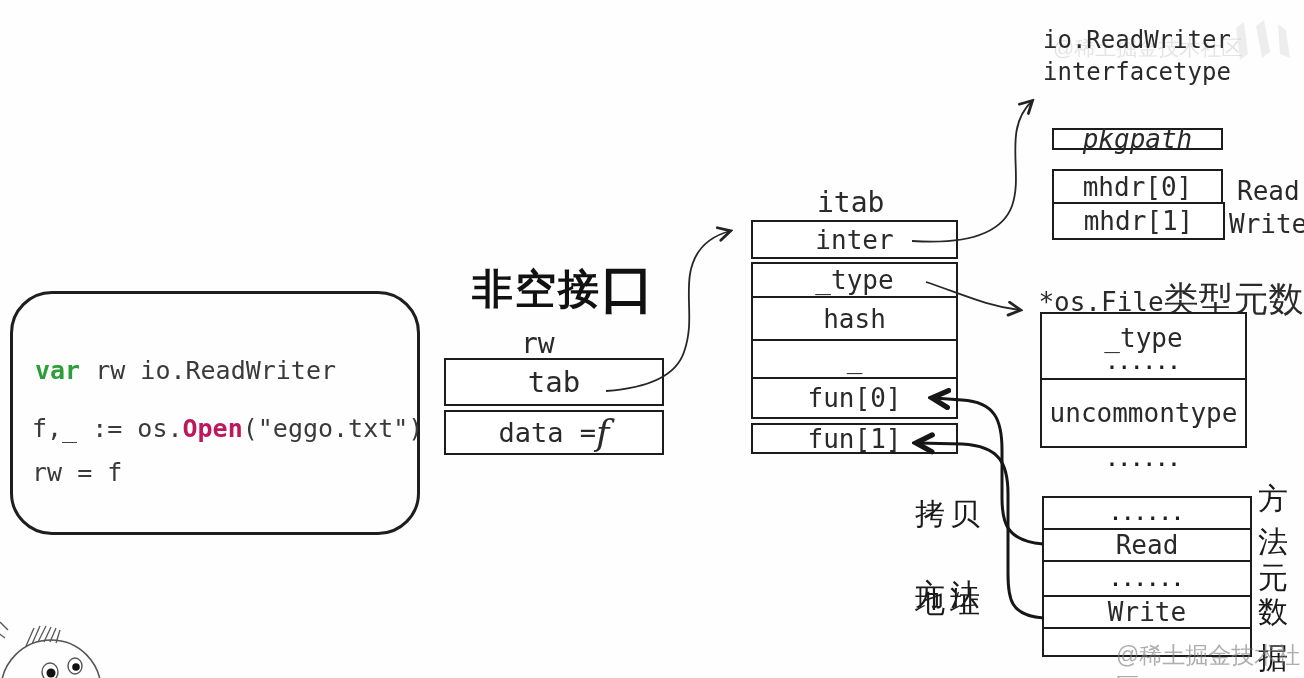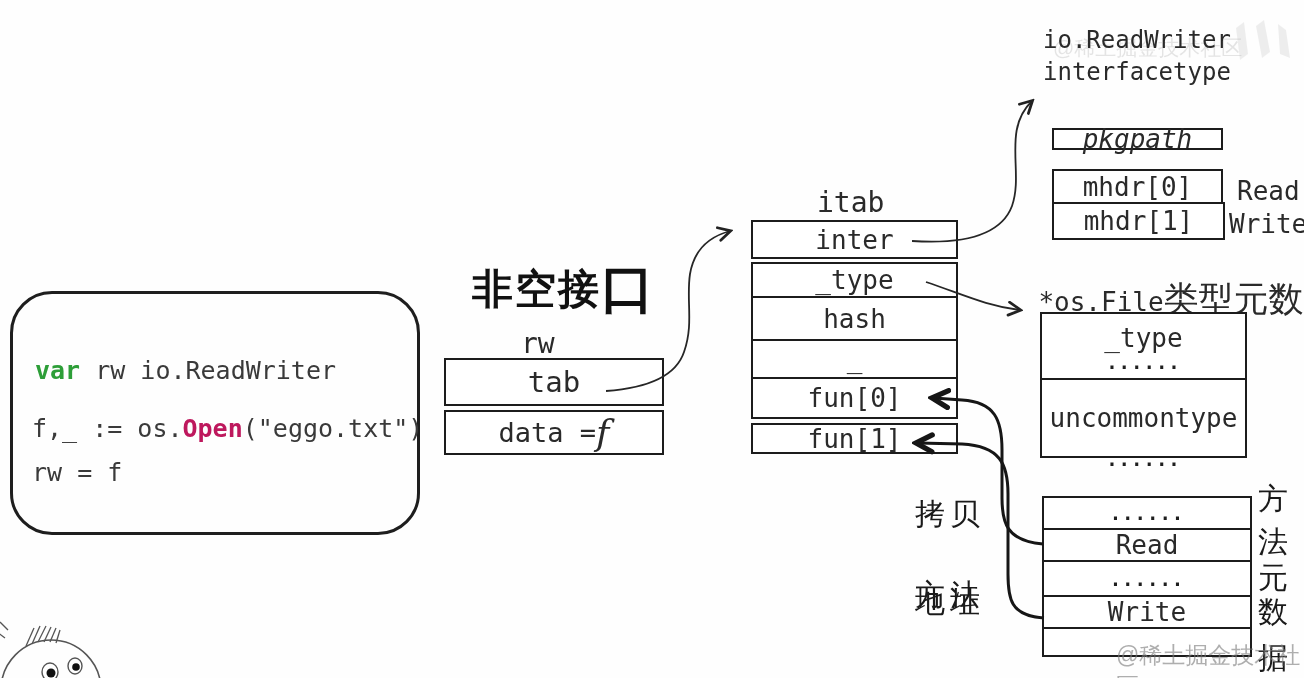--- a/index.html
+++ b/index.html
@@ -92,21 +92,21 @@
   <div class="cell" style="left:1052px;top:169px;width:171px;height:35px;">mhdr[0]</div>
   <div class="cell" style="left:1052px;top:202px;width:173px;height:38px;">mhdr[1]</div>
   <div class="box-label" style="left:1237px;top:176px;font-size:26px;">Read</div>
   <div class="box-label" style="left:1229px;top:209px;font-size:26px;">Write</div>
 
   <div class="box-label" style="left:1038px;top:276px;font-size:26px;"><span>*os.File</span><span class="cn" style="font-weight:normal;font-size:35px;">类型元数据</span></div>
   <div class="cell" style="left:1040px;top:312px;width:207px;height:68px;flex-direction:column;gap:2px;">
     <span>_type</span>
     <span class="dots">......</span>
   </div>
-  <div class="cell" style="left:1040px;top:378px;width:207px;height:80px;">uncommontype</div>
+  <div class="cell" style="left:1040px;top:378px;width:207px;height:70px;">uncommontype</div>
   <div class="box-label dots" style="left:1040px;top:452px;width:207px;text-align:center;">......</div>
 
   <div class="cell dots" style="left:1042px;top:496px;width:210px;height:34px;">......</div>
   <div class="cell" style="left:1042px;top:528px;width:210px;height:34px;">Read</div>
   <div class="cell dots" style="left:1042px;top:560px;width:210px;height:37px;">......</div>
   <div class="cell" style="left:1042px;top:595px;width:210px;height:34px;">Write</div>
   <div class="cell dots" style="left:1042px;top:627px;width:210px;height:30px;"></div>
 
   <div class="vchar" style="top:479px;">方</div>
   <div class="vchar" style="top:522px;">法</div>

